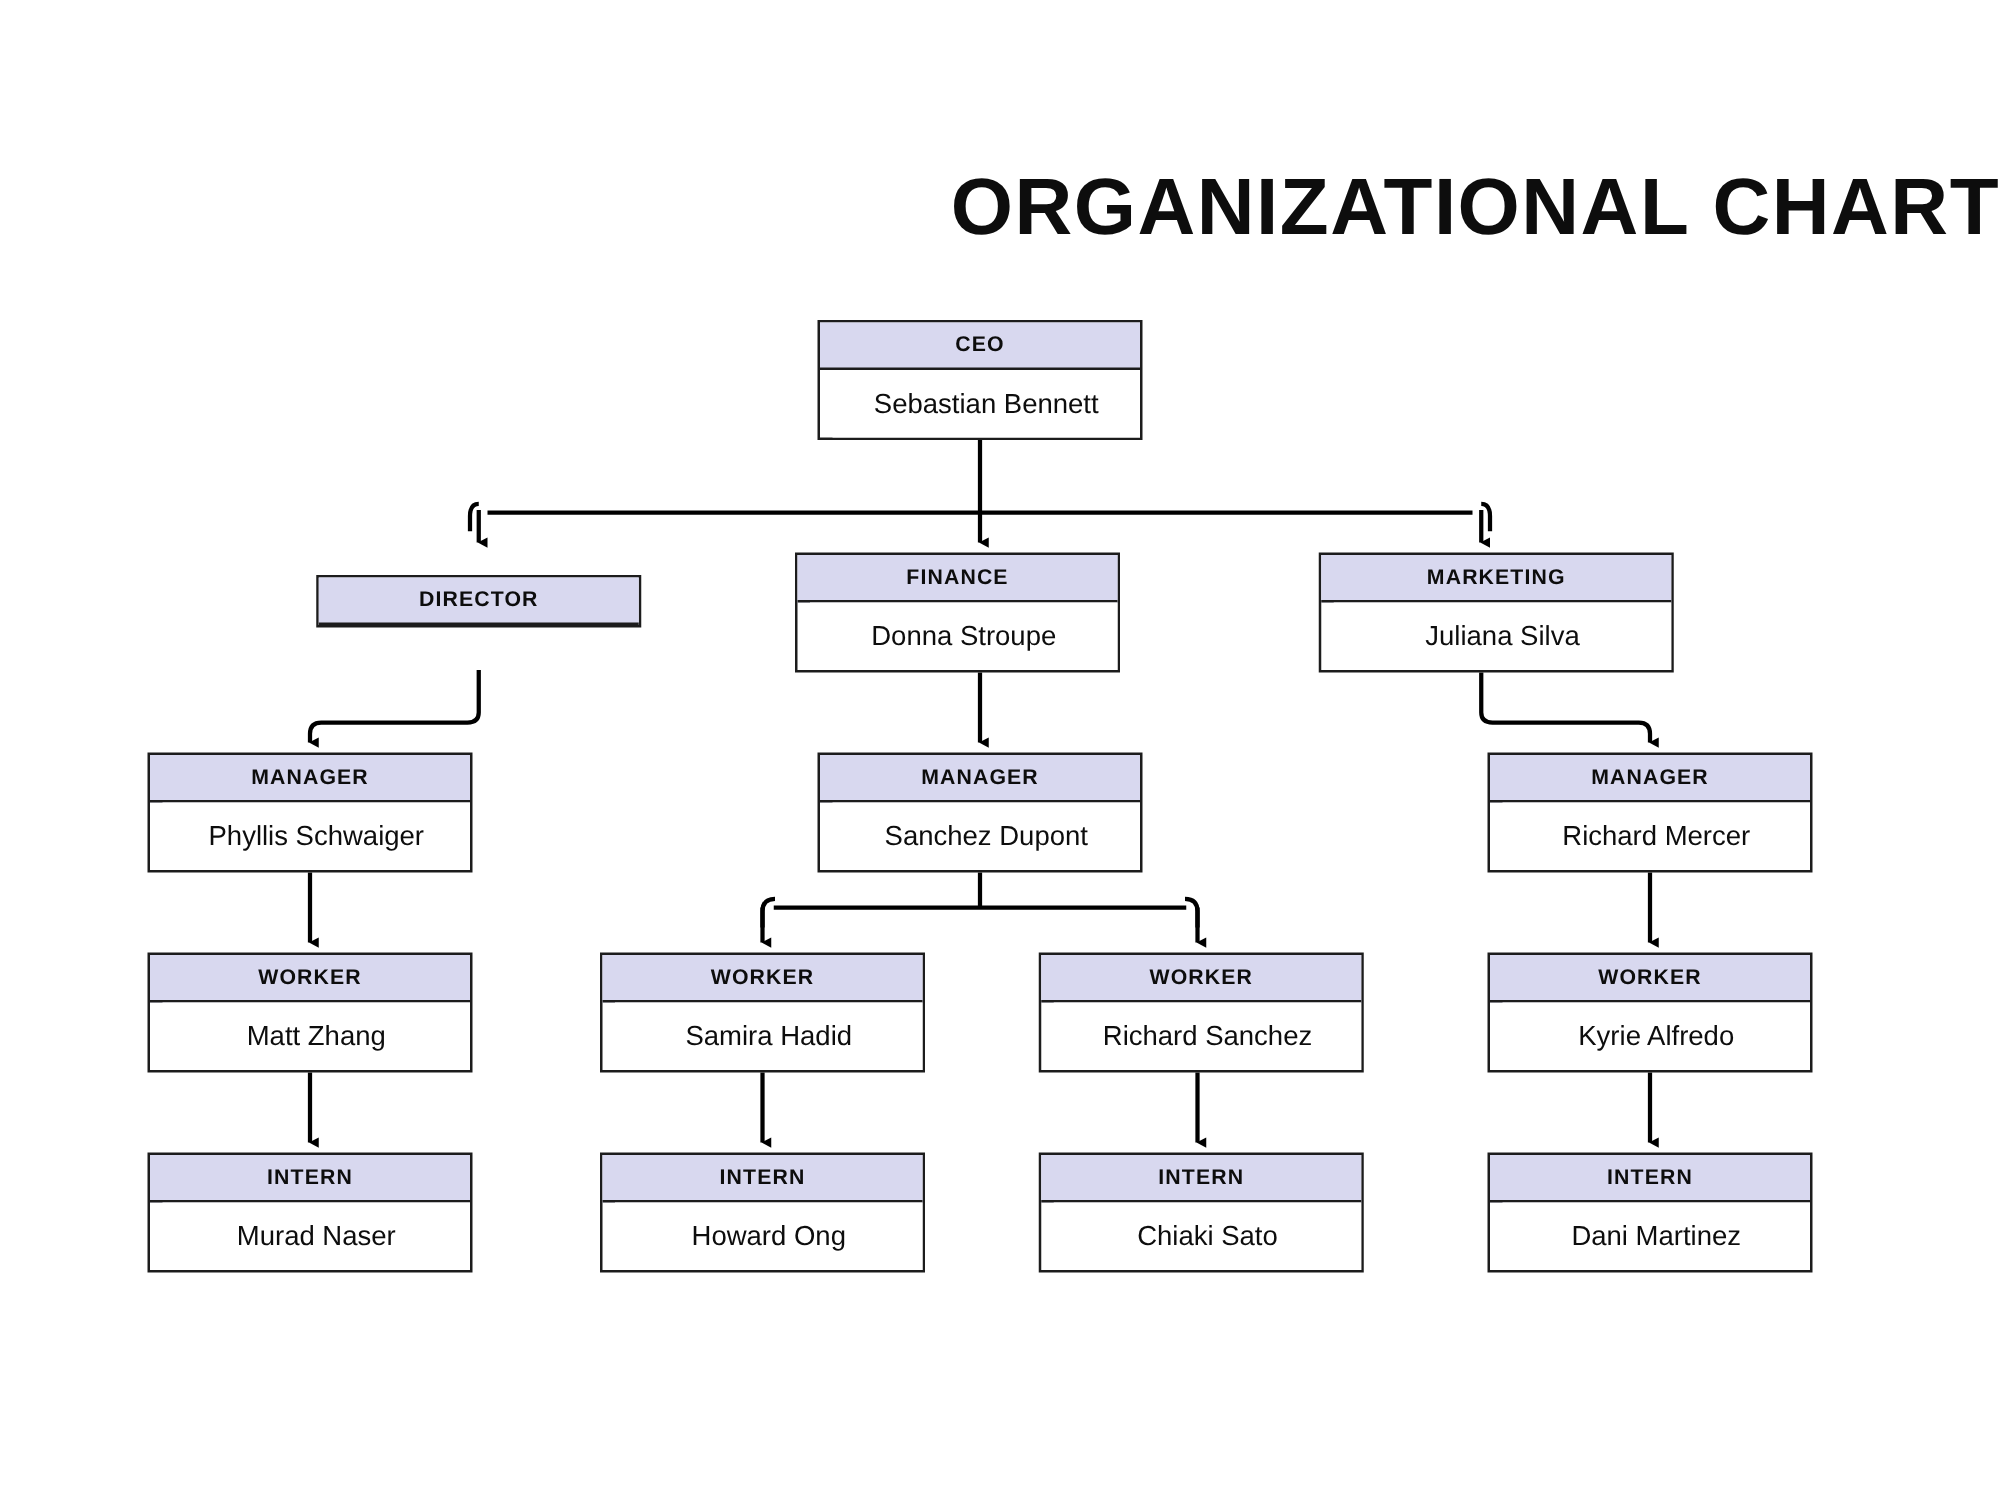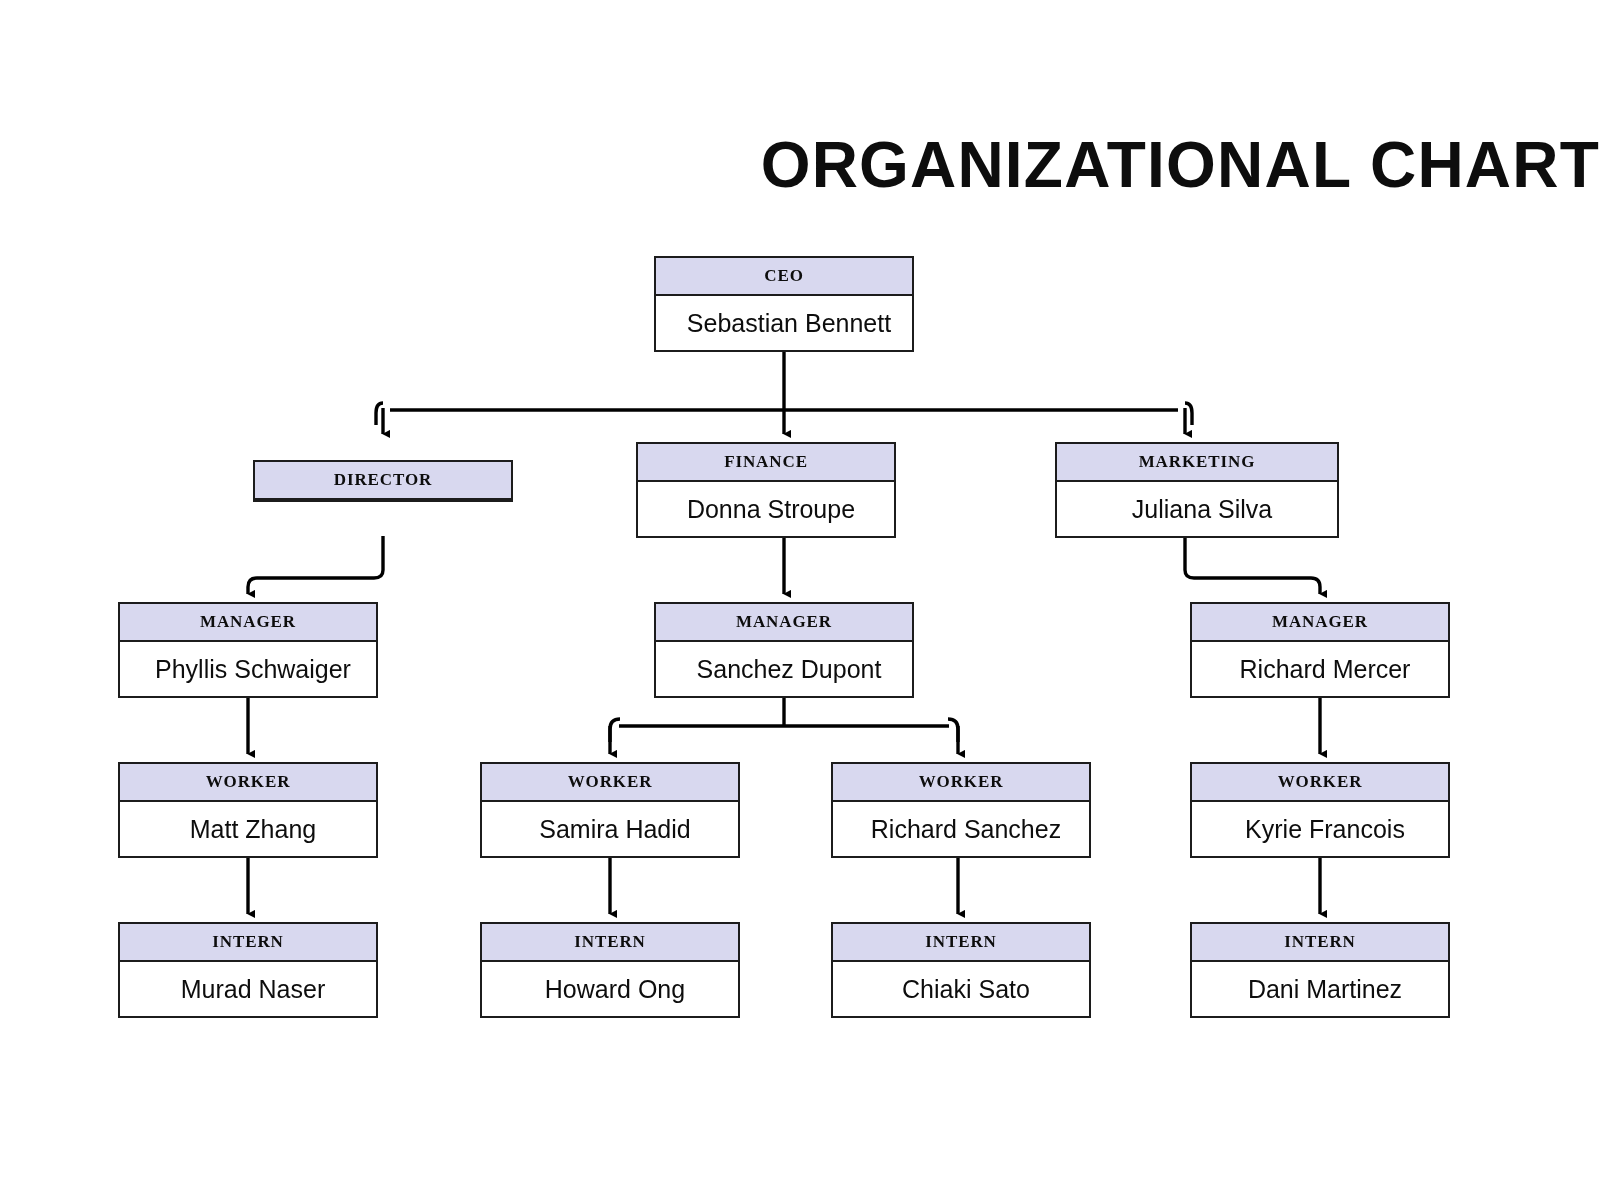--- a/index.html
+++ b/index.html
@@ -51,30 +51,29 @@
     height: 38px;
     background: #d8d8ef;
     border-bottom: 2px solid #1c1c1c;
     display: flex;
     align-items: center;
     justify-content: center;
     font-size: 17px;
     font-weight: 700;
     letter-spacing: 0.9px;
     color: #0d0d0d;
-    font-family: Liberation Serif, serif;
   }
   .node-body {
     box-sizing: border-box;
     height: 54px;
     background: #ffffff;
     display: flex;
     align-items: center;
     justify-content: center;
-    font-size: 25px;
+    font-size: 22px;
     font-weight: 400;
     color: #0d0d0d;
     margin-left: 10px;
   }
 </style>
 </head>
 <body>
 
 <div id="canvas">
 
@@ -165,21 +164,21 @@
     <div class="node-body">Samira Hadid</div>
   </div>
 
   <div class="node" id="node-worker-3" style="left: 831px; top: 762px; width: 260px;">
     <div class="node-header">WORKER</div>
     <div class="node-body">Richard Sanchez</div>
   </div>
 
   <div class="node" id="node-worker-4" style="left: 1190px; top: 762px; width: 260px;">
     <div class="node-header">WORKER</div>
-    <div class="node-body">Kyrie Francois</div>
+    <div class="node-body">Kyrie Alfredo</div>
   </div>
 
   <div class="node" id="node-intern-1" style="left: 118px; top: 922px; width: 260px;">
     <div class="node-header">INTERN</div>
     <div class="node-body">Murad Naser</div>
   </div>
 
   <div class="node" id="node-intern-2" style="left: 480px; top: 922px; width: 260px;">
     <div class="node-header">INTERN</div>
     <div class="node-body">Howard Ong</div>

